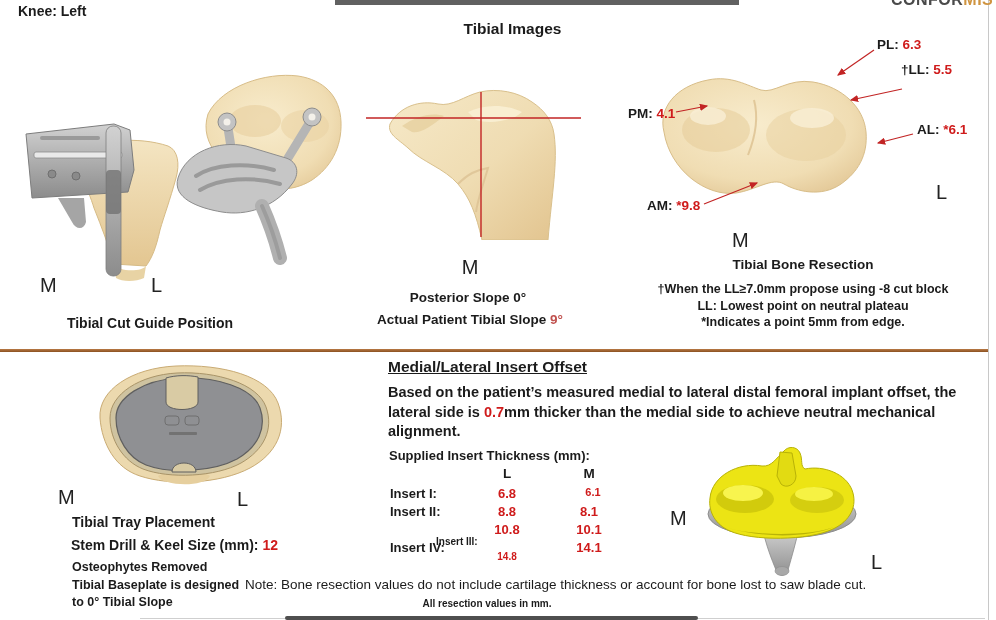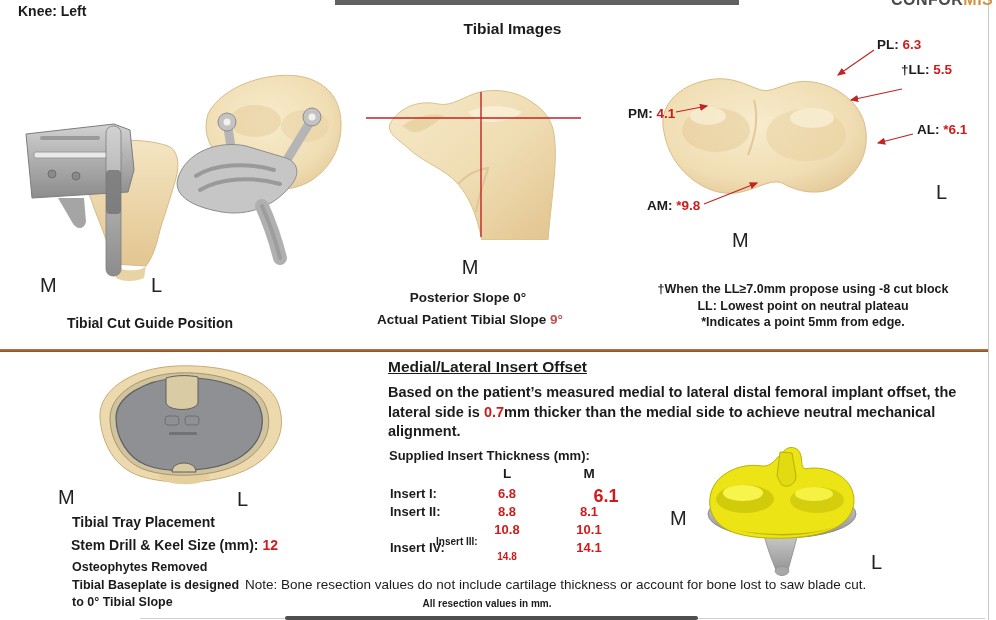--- a/index.html
+++ b/index.html
@@ -102,20 +102,21 @@
     <span class="red">4.1</span>
   </div>
   <div class="abs b" style="left:647px;top:198px;font-size:13.5px;white-space:nowrap;">
     <span>AM:</span>
     <span class="red">*9.8</span>
   </div>
 
   <div class="abs ml" style="left:936px;top:181px;">L</div>
   <div class="abs ml" style="left:732px;top:229px;">M</div>
 
+  <div class="abs b ctr" style="left:693px;top:257px;width:220px;font-size:13.5px;">Tibial Bone Resection</div>
   <div class="abs b ctr" style="left:633px;top:282px;width:340px;font-size:12.5px;">†When the LL≥7.0mm propose using -8 cut block</div>
   <div class="abs b ctr" style="left:633px;top:299px;width:340px;font-size:12.5px;">LL: Lowest point on neutral plateau</div>
   <div class="abs b ctr" style="left:633px;top:315px;width:340px;font-size:12.5px;">*Indicates a point 5mm from edge.</div>
 
   <svg class="abs" style="left:18px;top:112px;" width="170" height="175" viewBox="0 0 170 175">
     <defs>
       <linearGradient id="boneG3" x1="0" y1="0" x2="0" y2="1">
         <stop offset="0" stop-color="#f4e5c2"></stop>
           <stop offset="1" stop-color="#e3c691"></stop>
       </linearGradient>
@@ -174,21 +175,21 @@
     <span>Based on the patient’s measured medial to lateral distal femoral implant offset, the lateral side is </span><span class="red">0.7</span><span>mm thicker than the medial side to achieve neutral mechanical alignment.</span>
   </div>
 
   <div class="abs b" style="left:389px;top:448px;font-size:13px;">Supplied Insert Thickness (mm):</div>
 
   <div class="abs b ctr" style="left:495px;top:466px;width:24px;font-size:13.5px;">L</div>
   <div class="abs b ctr" style="left:577px;top:466px;width:24px;font-size:13.5px;">M</div>
 
   <div class="abs b" style="left:390px;top:486px;font-size:13px;">Insert I:</div>
   <div class="abs b ctr red" style="left:486px;top:486px;width:42px;font-size:13px;">6.8</div>
-  <div class="abs b ctr red" style="left:585px;top:486px;width:42px;font-size:18px;">6.1</div>
+  <div class="abs b ctr red" style="left:572px;top:486px;width:42px;font-size:11px;">6.1</div>
 
   <div class="abs b" style="left:390px;top:504px;font-size:13px;">Insert II:</div>
   <div class="abs b ctr red" style="left:486px;top:504px;width:42px;font-size:13px;">8.8</div>
   <div class="abs b ctr red" style="left:568px;top:504px;width:42px;font-size:13px;">8.1</div>
 
   <div class="abs b" style="left:390px;top:536px;font-size:10px;padding-left:46px;">Insert III:</div>
   <div class="abs b ctr red" style="left:486px;top:522px;width:42px;font-size:13px;">10.8</div>
   <div class="abs b ctr red" style="left:568px;top:522px;width:42px;font-size:13px;">10.1</div>
 
   <div class="abs b" style="left:390px;top:540px;font-size:13px;">Insert IV:</div>

